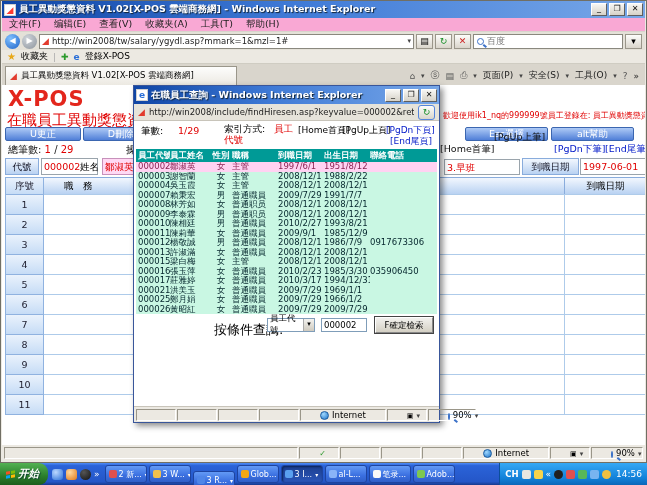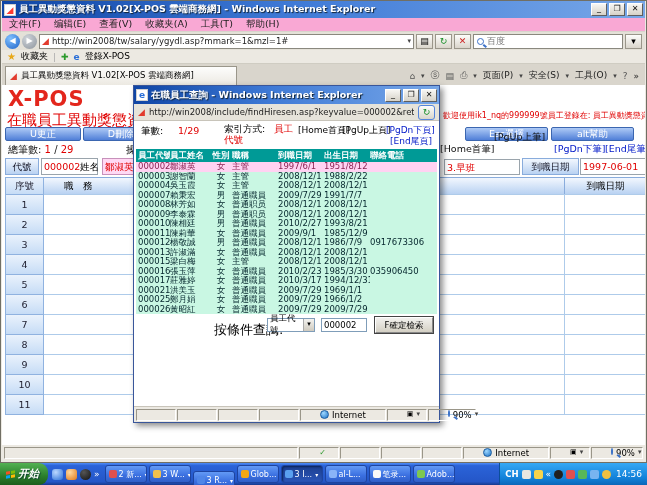--- a/index.html
+++ b/index.html
@@ -49,21 +49,21 @@
 .whtbox{background:#fff;border:1px solid #9aa4ac;font-size:9.5px;padding:2px}
 .pinkbox{background:#ffd9f4;border:1px solid #c791bb;font-size:9.5px;padding:2px;color:#e00000}
 .ftable{position:absolute;left:3px;top:93px;width:642px}
 .frow{display:flex;height:21px;margin-top:-1px}
 .frow.fh{height:18px}
 .fnum{width:39px;background:linear-gradient(180deg,#eaf2fc,#c6dcf6);border:1px solid #8fb2e0;text-align:center;font-size:9.5px;color:#223;display:flex;align-items:center;justify-content:center}
 .fmid{width:521px;background:#fff;border:1px solid #aecbea;border-left:none}
 .fright{width:82px;background:#fff;border:1px solid #aecbea;border-left:none}
 .fh .fmid,.fh .fright{background:linear-gradient(180deg,#f2f7fe,#b9d2f2);border-color:#89acdc;font-size:9.5px;display:flex;align-items:center}
 .msb{position:absolute;left:1px;bottom:1px;right:1px;height:16px;background:#ece9e2;display:flex;align-items:center;gap:1px;padding:0 2px;font-size:8.5px}
-.seg{height:12px;border:1px solid;border-color:#9a9689 #fff #fff #9a9689;display:flex;align-items:flex-start;gap:3px;padding:0 19px}
+.seg{height:12px;border:1px solid;border-color:#9a9689 #fff #fff #9a9689;display:flex;align-items:flex-end;gap:3px;padding:0 19px}
 .globe{width:9px;height:9px;border-radius:50%;background:radial-gradient(circle at 35% 30%,#9fd8ff,#1f74c8);border:1px solid #1a5ca0}
 
 .pw{position:absolute;left:133px;top:85px;width:307px;height:338px;background:#ece9e2;border:1px solid #39569a;box-shadow:3px 3px 6px rgba(0,0,0,.45);z-index:10}
 .ptitle{position:absolute;left:0;top:0;right:0;height:18px;background:linear-gradient(90deg,#0f45a5,#3f7ad6 45%,#77a7e8);display:flex;align-items:center;padding:0 2px;color:#fff}
 .paddr{position:absolute;left:0;top:18px;right:0;height:17px;background:#e6e3da;display:flex;align-items:center;gap:4px;padding:0 4px;border-bottom:1px solid #c8c4ba}
 .pbody{position:absolute;left:0;top:35px;right:0;bottom:16px;background:#fff;overflow:hidden}
 .pinfo span{position:absolute;white-space:nowrap}
 .ptable{position:absolute;left:2px;top:28px;width:301px;background:#c9f7e3}
 .phead{display:flex;height:13px;background:#009a96;color:#fff;font-size:8.5px;font-weight:bold;line-height:13px;white-space:nowrap}
 .prow{display:flex;height:9.5px;line-height:9.5px;font-size:8.5px;color:#04252c;white-space:nowrap}

